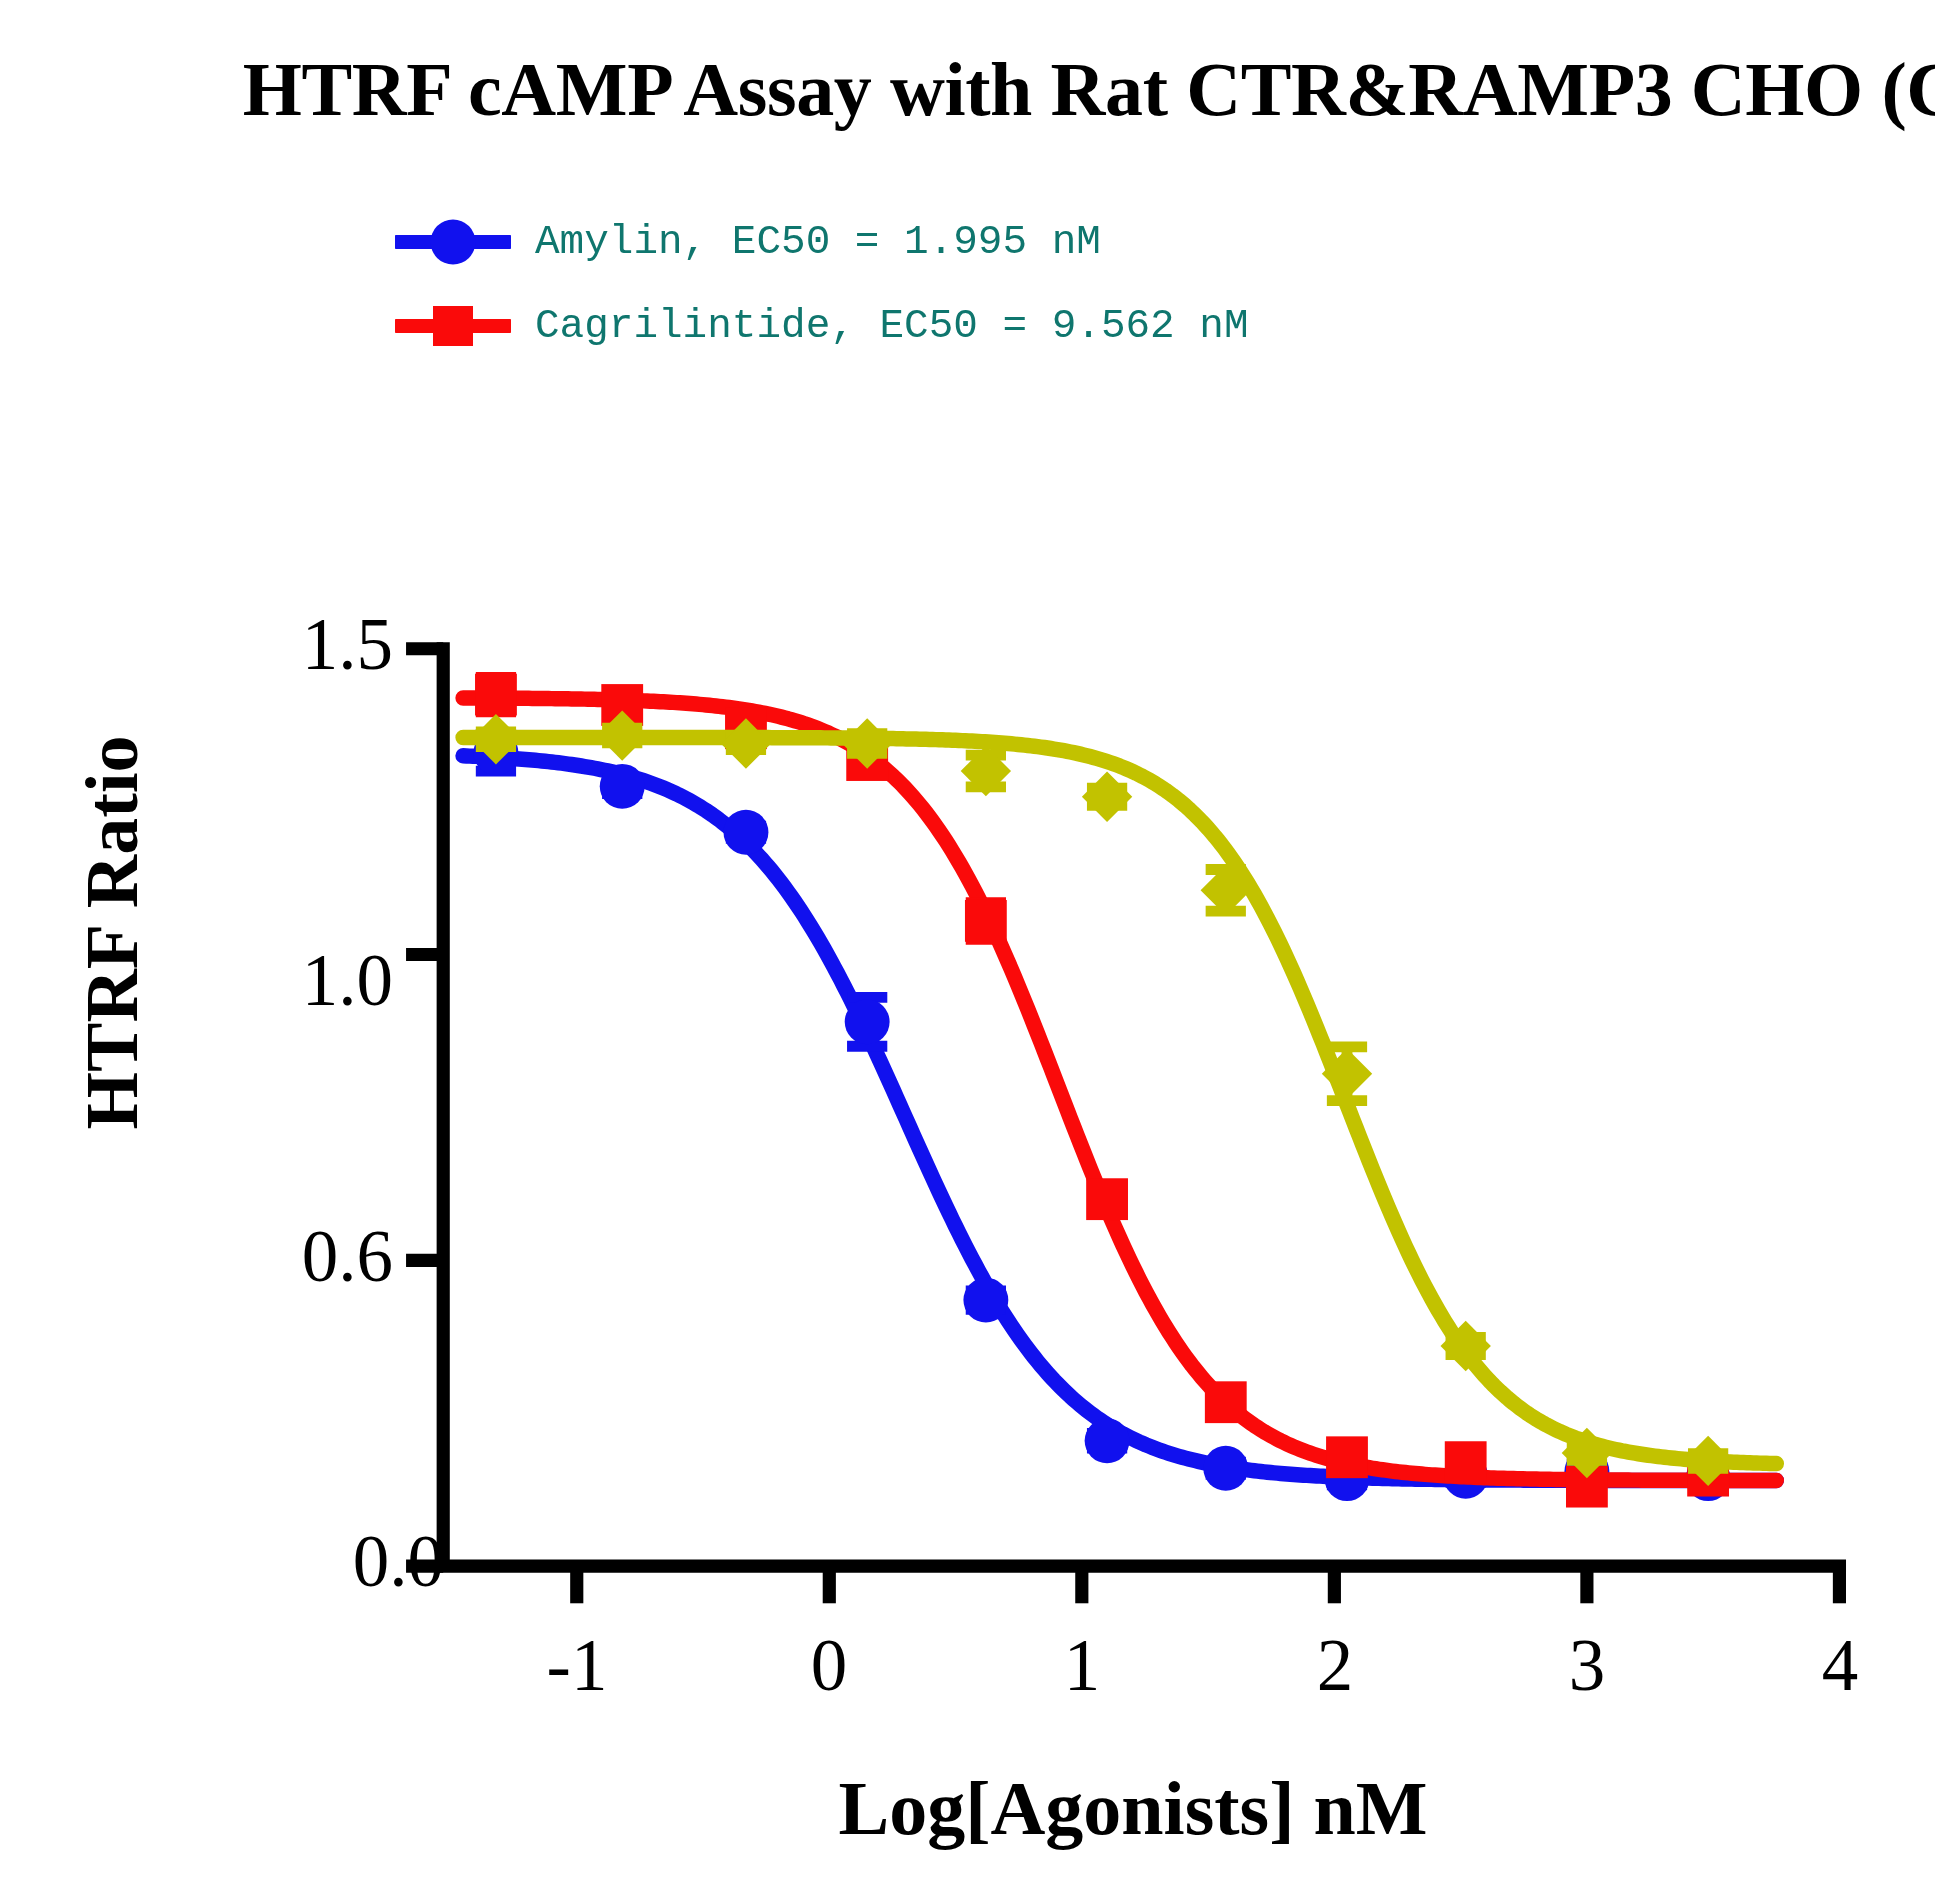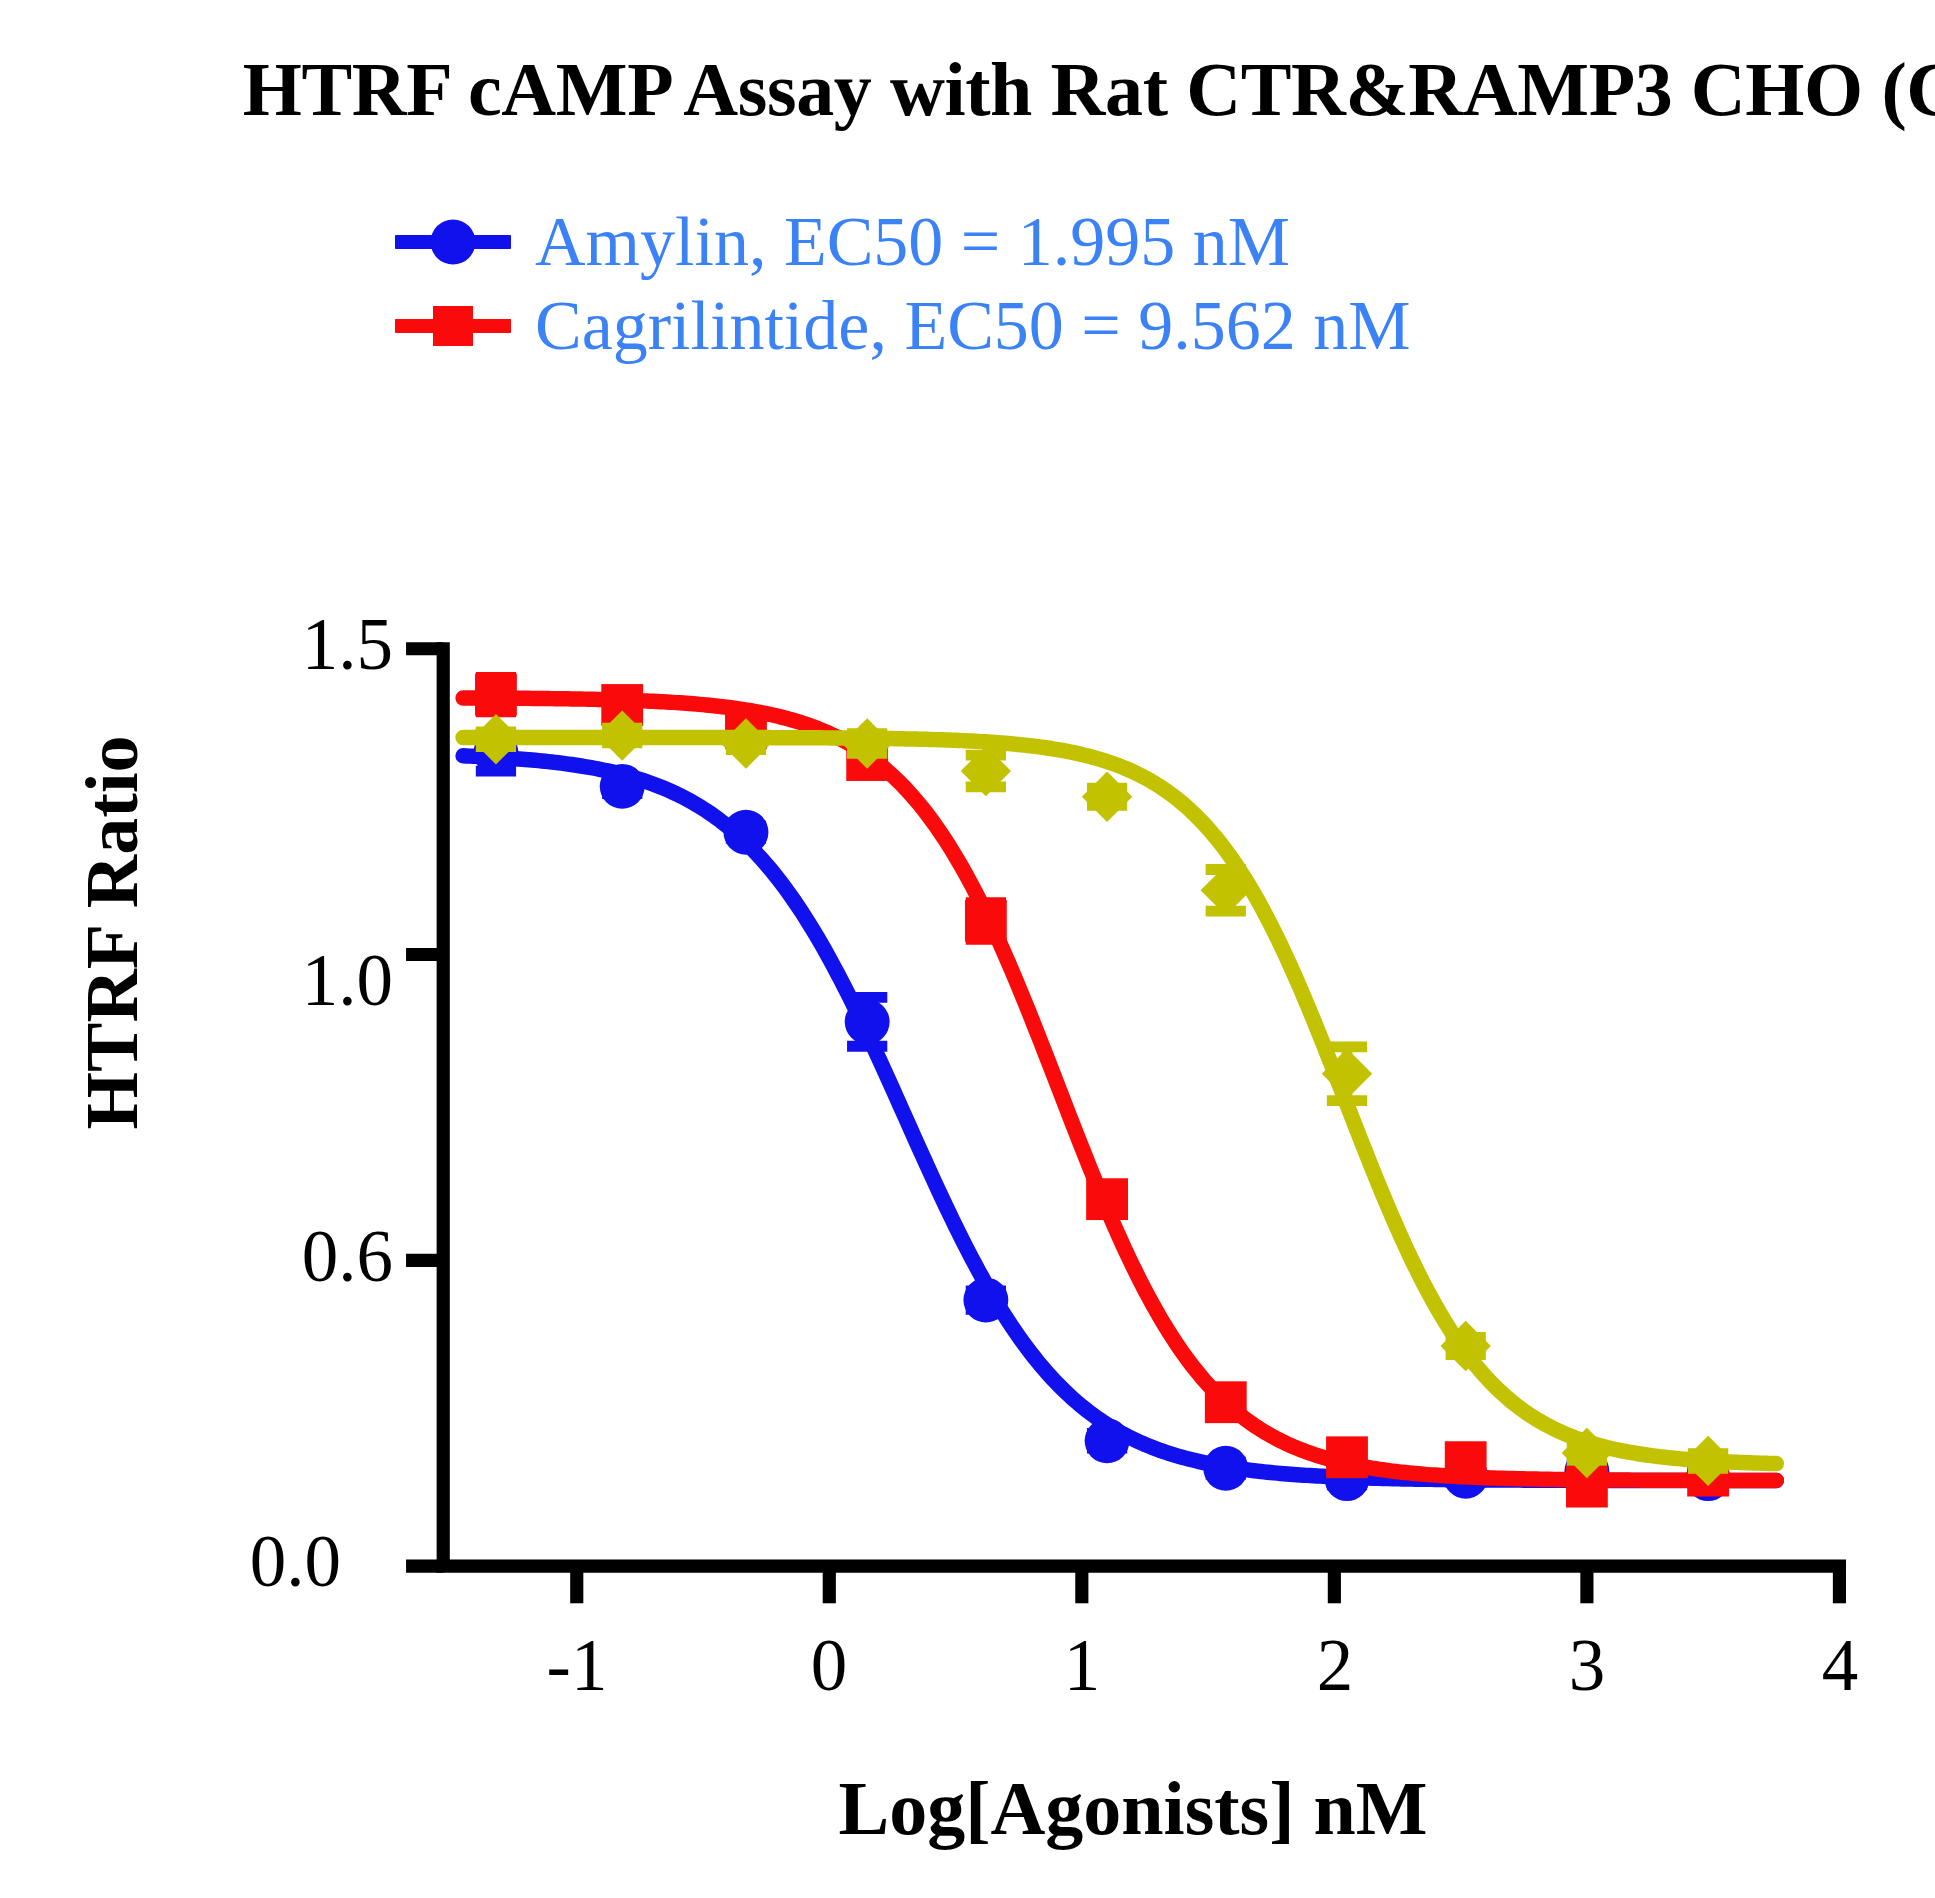--- a/index.html
+++ b/index.html
@@ -15,21 +15,21 @@
   .legend{position:absolute;left:395px;top:217px;}
   .legend-row{display:flex;align-items:center;height:50px;margin-bottom:34px;}
   .legend-swatch{position:relative;width:116px;height:50px;flex:0 0 116px;}
   .legend-bar{position:absolute;left:0;top:50%;transform:translateY(-50%);
               width:116px;height:14px;border-radius:0.8px;}
   .legend-mark{position:absolute;left:50%;top:50%;transform:translate(-50%,-50%);}
   .mk-circle{width:45px;height:45px;border-radius:50%;}
   .mk-square{width:40px;height:40px;}
   .mk-diamond{width:36px;height:36px;transform:translate(-50%,-50%) rotate(45deg);}
   .legend-label{
-    font-family:Liberation Serif, serif;font-size:70px;color:#3b82f6;
+    font-family:Liberation Mono, monospace;font-size:41px;color:#0f766e;
     white-space:nowrap;padding-left:24px;line-height:1;
   }
 
   
   #plot{position:absolute;left:0;top:0;width:2266px;height:1899px;}
   .axis-title-y{
     position:absolute;left:-159px;top:890px;width:542px;text-align:center;
     transform:rotate(-90deg);transform-origin:center center;
     font-family:"Liberation Serif",serif;font-weight:bold;font-size:74px;color:#000;
     white-space:nowrap;
@@ -300,21 +300,21 @@
         <line x1="3447.2" y1="4045" x2="3447.2" y2="4141" stroke="#000" stroke-width="34"></line>
         <line x1="4099.6" y1="4045" x2="4099.6" y2="4141" stroke="#000" stroke-width="34"></line>
         <line x1="4752" y1="4045" x2="4752" y2="4141" stroke="#000" stroke-width="34"></line>
       </g>
     <g id="ticklabel-layer"></g>
   </svg>
 
   <div class="axis-title-y">HTRF Ratio</div>
   <div class="axis-title-x">Log[Agonists] nM</div>
 
-<div class="ytick-label" style="right: 1925px; top: 1520px; margin-left: 44px;">0.0</div>
+<div class="ytick-label" style="right: 1822px; top: 1520px; margin-left: 44px;">0.0</div>
     <div class="ytick-label" style="right: 1873px; top: 1215px;">0.6</div>
     <div class="ytick-label" style="right: 1873px; top: 939px;">1.0</div>
     <div class="ytick-label" style="right: 1873px; top: 603px;">1.5</div>
     <div class="xtick-label" style="left: 519px; width: 116px; top: 1624px;">-1</div>
     <div class="xtick-label" style="left: 771px; width: 116px; top: 1624px;">0</div>
     <div class="xtick-label" style="left: 1024px; width: 116px; top: 1624px;">1</div>
     <div class="xtick-label" style="left: 1277px; width: 116px; top: 1624px;">2</div>
     <div class="xtick-label" style="left: 1529px; width: 116px; top: 1624px;">3</div>
     <div class="xtick-label" style="left: 1782px; width: 116px; top: 1624px;">4</div>
   </div>

